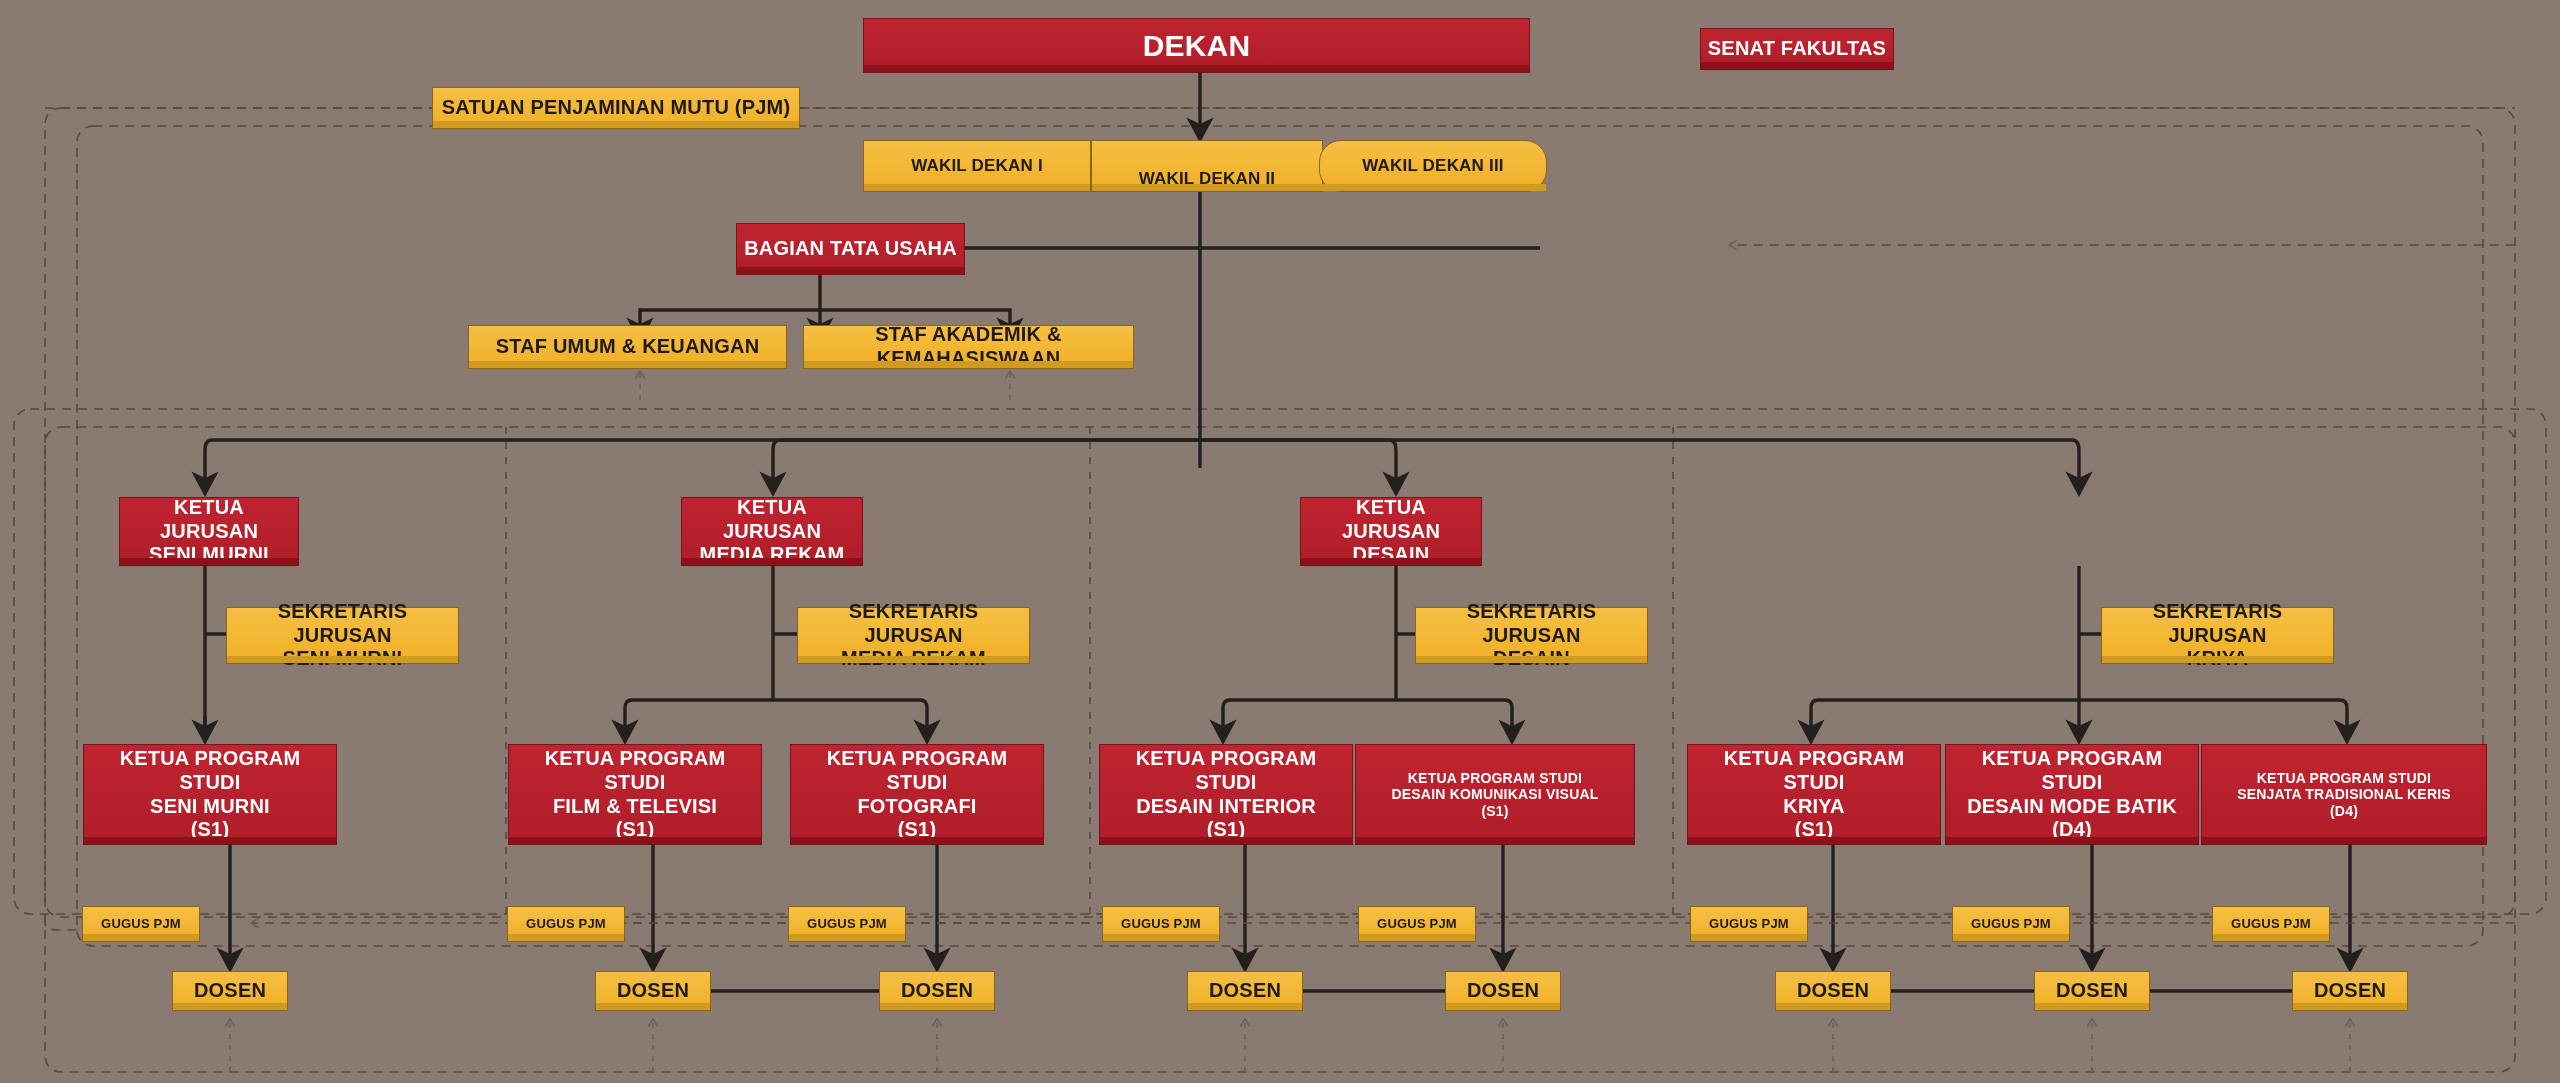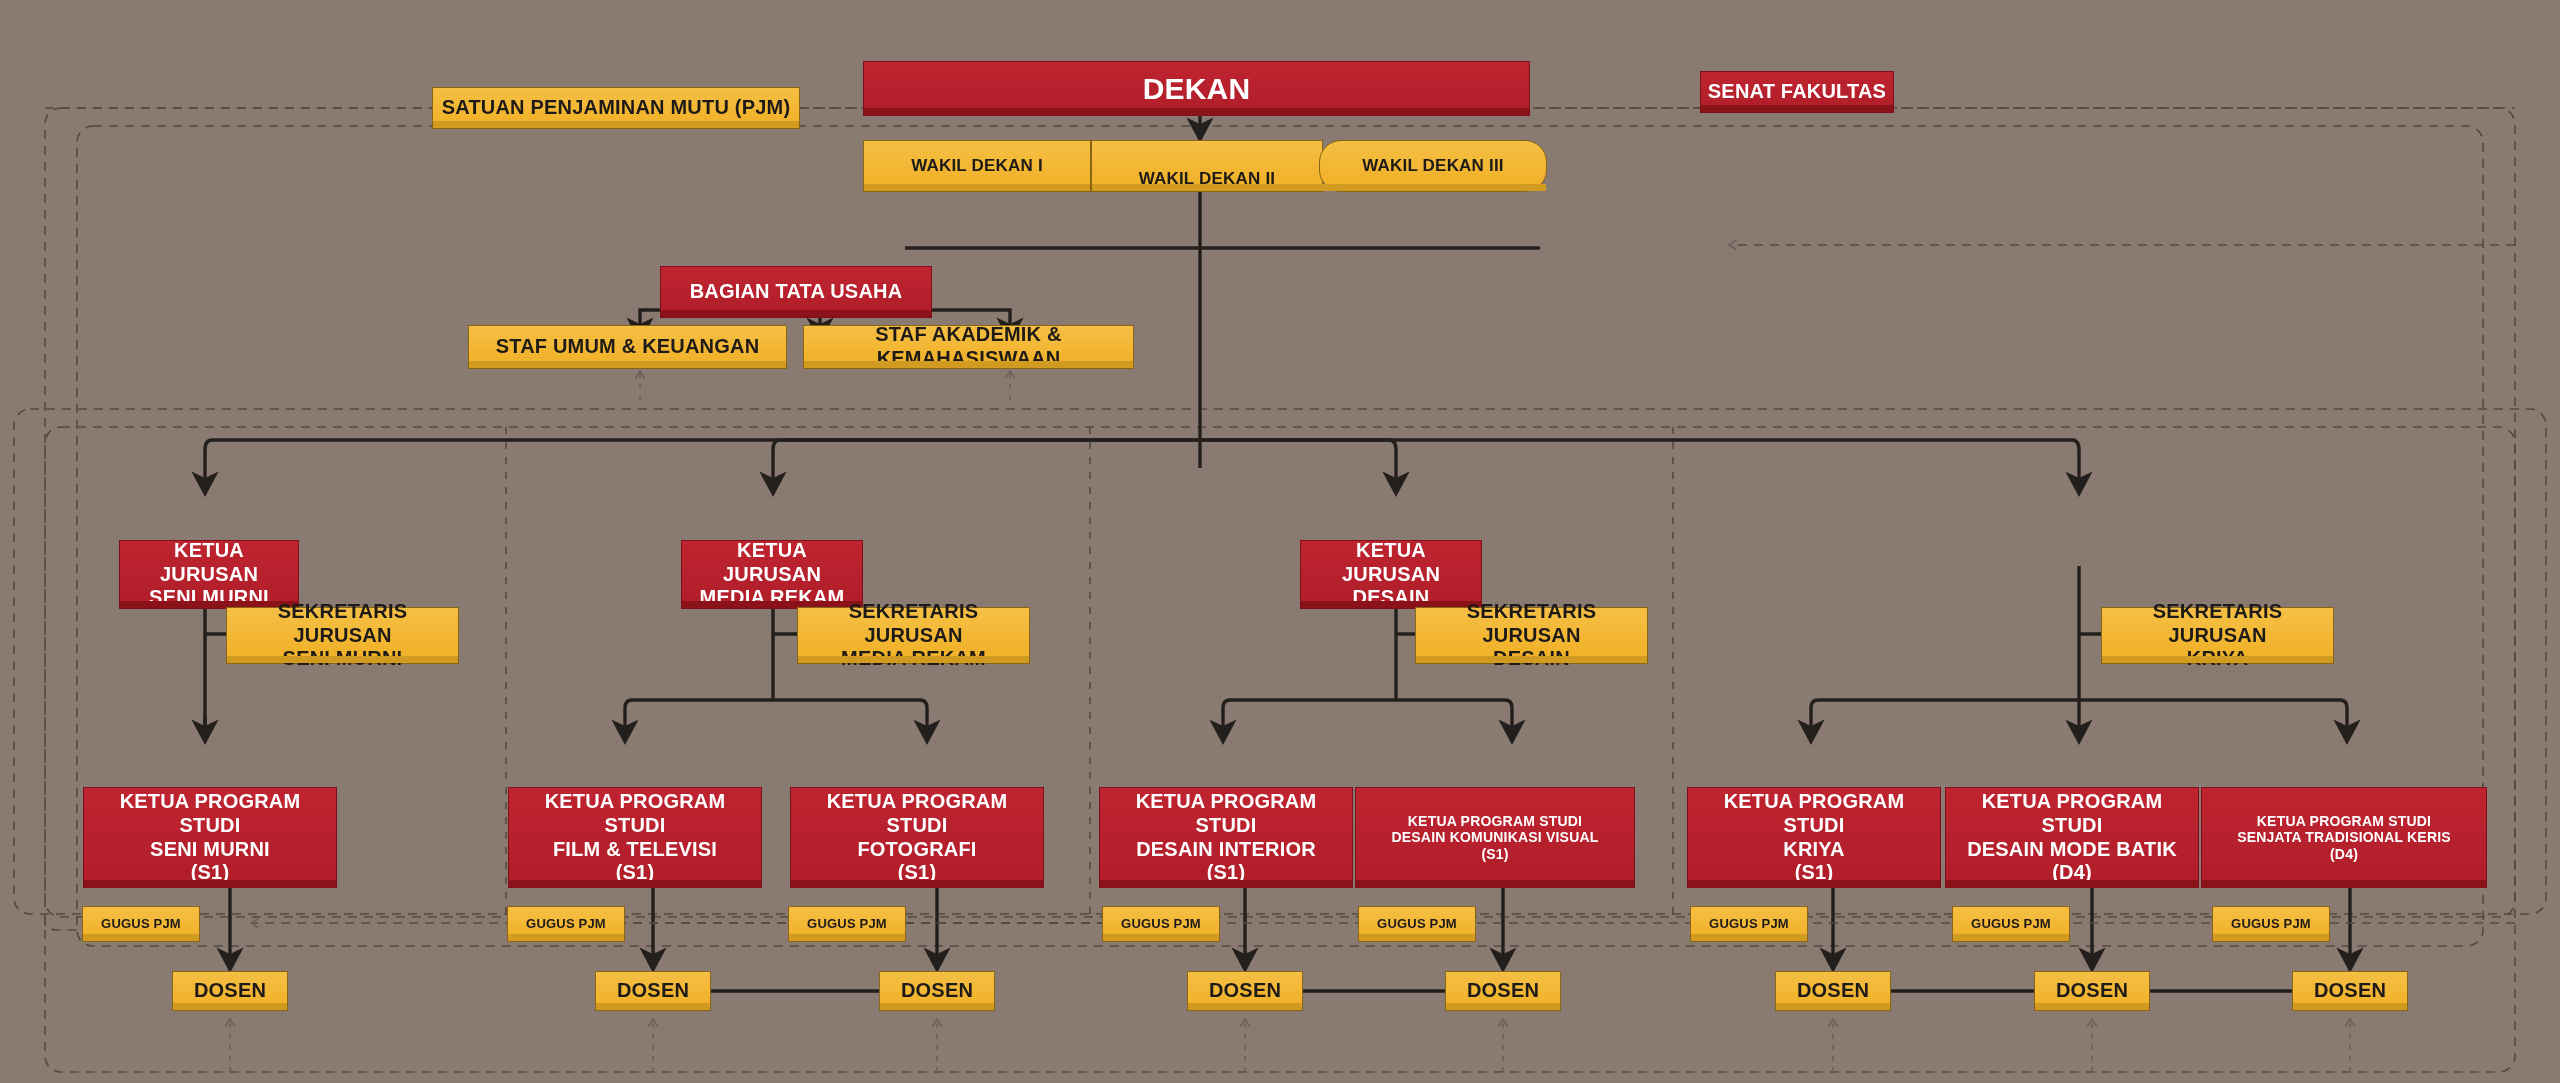--- a/index.html
+++ b/index.html
@@ -40,21 +40,20 @@
   .node .lbl {
     display: block;
     width: 100%;
     white-space: pre-line;
   }
   
   .n-red {
     background: linear-gradient(180deg,#bf2430 0%, #b21f2b 78%, #b21f2b 82%);
     color: #ffffff;
     border-color: #7d1018;
-    margin-top: 43px;
   }
   .n-red::after {
     content: "";
     position: absolute;
     left: 0; right: 0; bottom: 0;
     height: 7px;
     background: #8c1219;
   }
   
   .n-yel {
@@ -223,21 +222,21 @@
   <div class="node n-yel t-md" style="left:863px;top:140px;width:228px;height:52px;">
     <span class="lbl">WAKIL DEKAN I</span>
   </div>
   <div class="node n-yel t-md" style="left:1091px;top:140px;width:232px;height:52px;align-items:flex-end;">
     <span class="lbl">WAKIL DEKAN II</span>
   </div>
   <div class="node n-yel t-md" style="left:1319px;top:140px;width:228px;height:52px;border-radius:22px;">
     <span class="lbl">WAKIL DEKAN III</span>
   </div>
 
-  <div class="node n-red t-sm" style="left:660px;top:223px;width:272px;height:52px;">
+  <div class="node n-red t-sm" style="left:736px;top:223px;width:229px;height:52px;">
     <span class="lbl">BAGIAN TATA USAHA</span>
   </div>
 
   <div class="node n-yel t-sm" style="left:468px;top:325px;width:319px;height:44px;">
     <span class="lbl">STAF UMUM &amp; KEUANGAN</span>
   </div>
   <div class="node n-yel t-sm" style="left:803px;top:325px;width:331px;height:44px;">
     <span class="lbl">STAF AKADEMIK &amp; KEMAHASISWAAN</span>
   </div>
 

